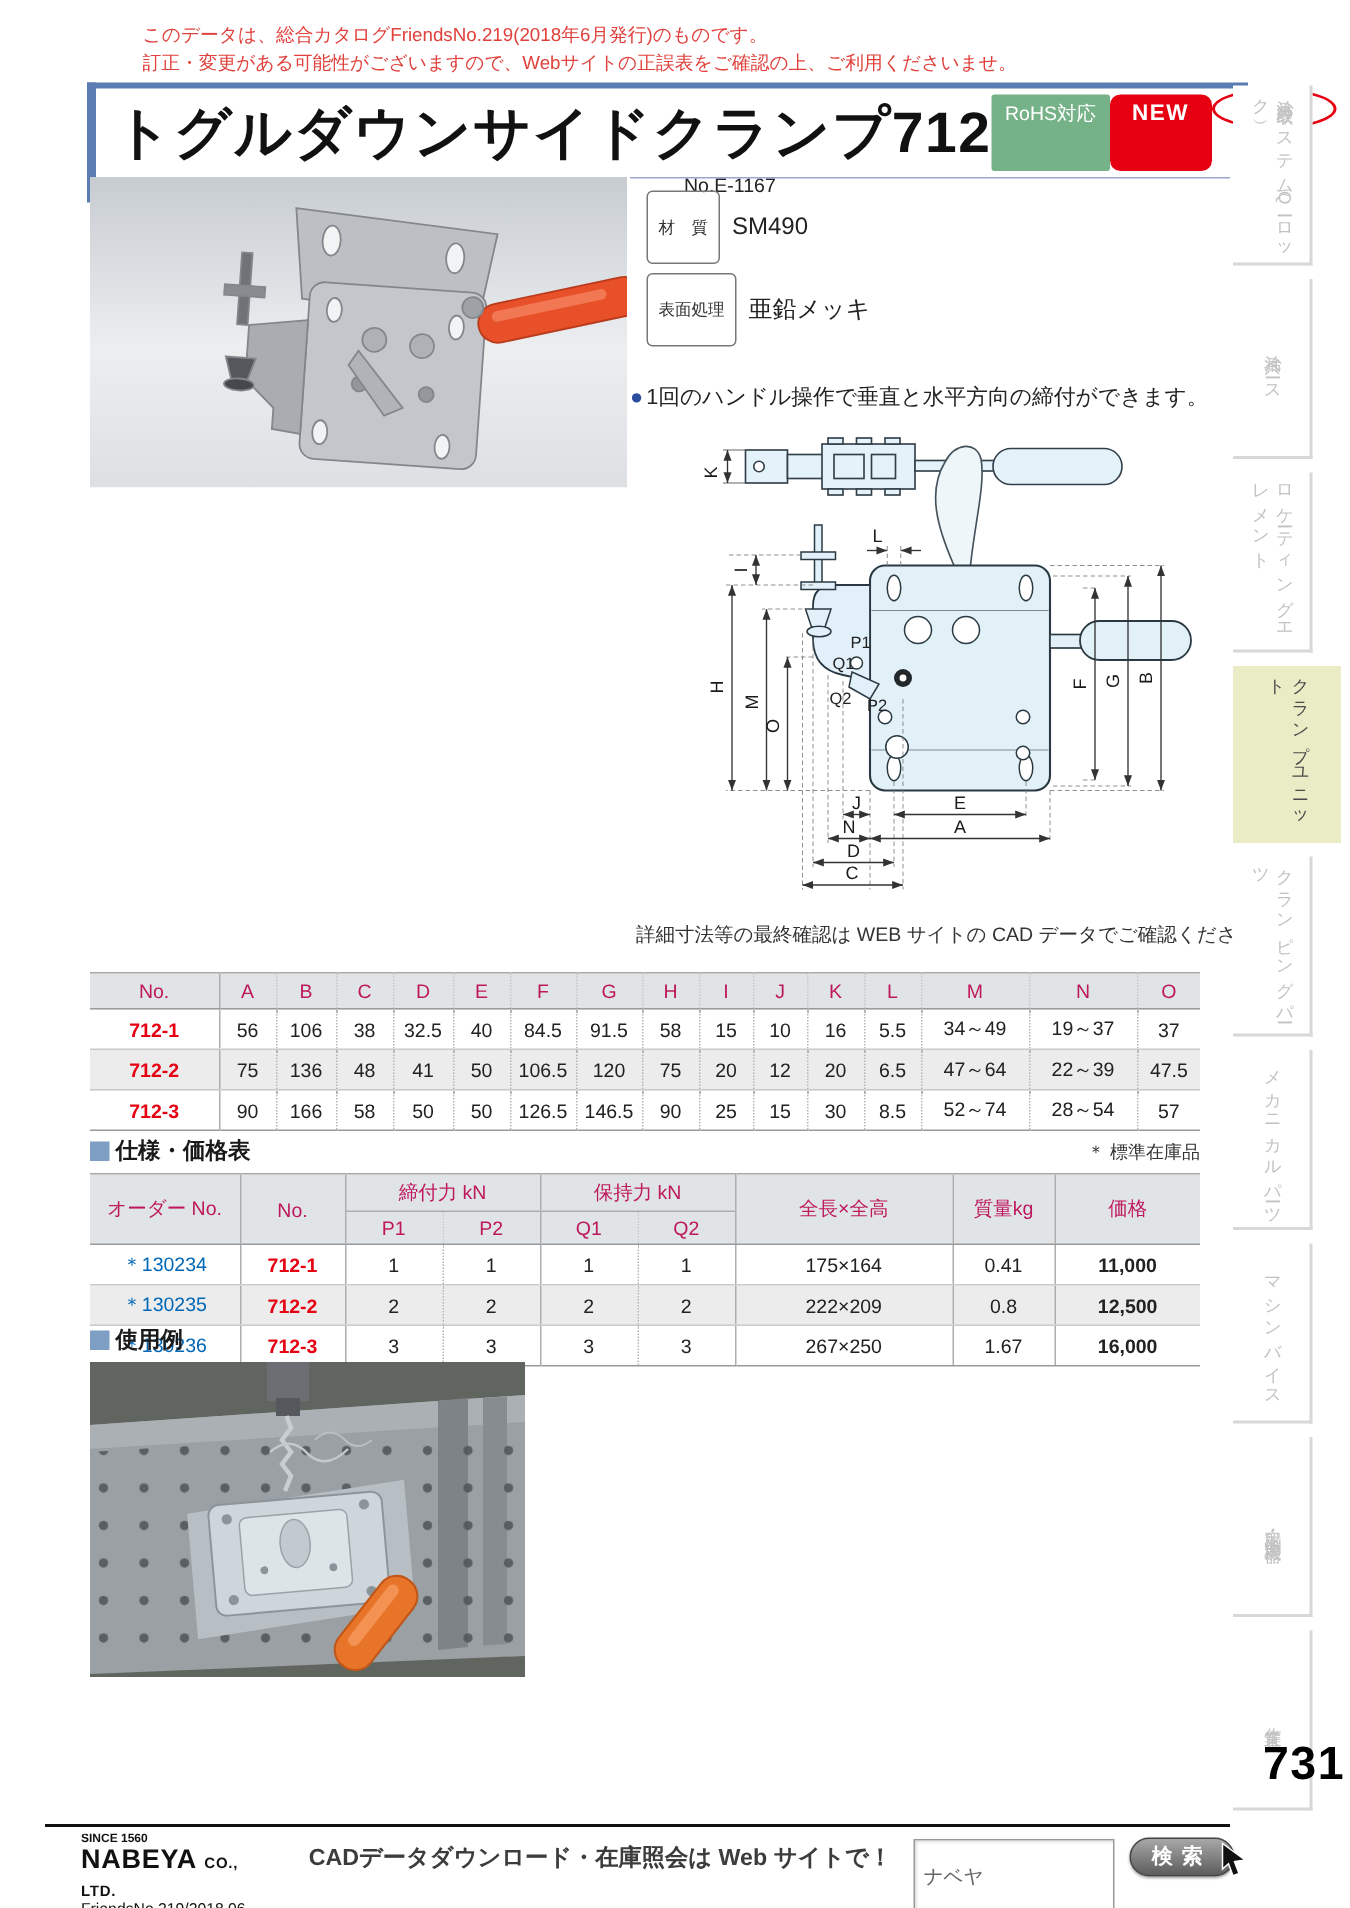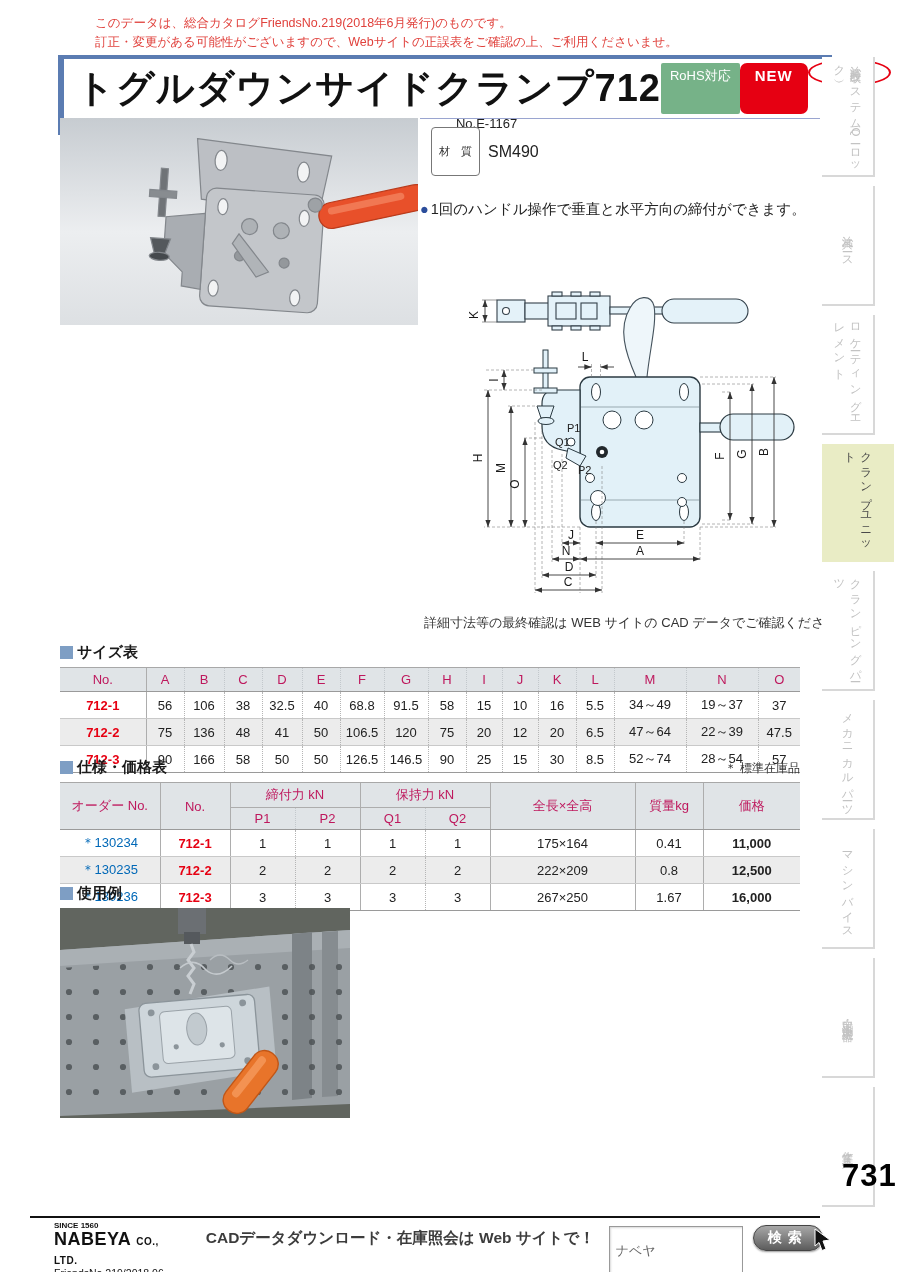--- a/index.html
+++ b/index.html
@@ -151,20 +151,24 @@
       <circle cx="192" cy="70" r="7" fill="#9ea2a6"></circle>
     </g>
   </svg>
 </div>
 
 <div class="spec-info">
   <div class="spec-row">
     <span class="spec-label">材　質</span>
     <span class="spec-value">SM490</span>
   </div>
+  <div class="spec-row">
+    <span class="spec-label">表面処理</span>
+    <span class="spec-value">亜鉛メッキ</span>
+  </div>
   <div class="feature-row">
     <span class="bullet">●</span><span>1回のハンドル操作で垂直と水平方向の締付ができます。</span>
   </div>
 </div>
 
 <div class="drawing">
   <svg viewBox="0 0 360 330" width="360" height="330">
     <defs>
       <marker id="arr" markerWidth="9" markerHeight="8" refX="8" refY="3" orient="auto-start-reverse">
         <path d="M0,0 L8,3 L0,6 Z" fill="#333"></path>
@@ -284,24 +288,20 @@
     <text x="126" y="275" font-size="12" fill="#1a1a1a" text-anchor="middle">N</text>
     <line x1="102" y1="295" x2="156" y2="295" stroke="#333" stroke-width="0.9" marker-start="url(#arr)" marker-end="url(#arr)"></line>
     <text x="129" y="291" font-size="12" fill="#1a1a1a" text-anchor="middle">D</text>
     <line x1="95" y1="310" x2="162" y2="310" stroke="#333" stroke-width="0.9" marker-start="url(#arr)" marker-end="url(#arr)"></line>
     <text x="128" y="306" font-size="12" fill="#1a1a1a" text-anchor="middle">C</text>
   </svg>
 </div>
 <div class="drawing-note">詳細寸法等の最終確認は WEB サイトの CAD データでご確認ください。</div>
 
 <div class="size-section">
-  <div class="section-header">
-    <span class="section-marker"></span>
-    <span>サイズ表</span>
-  </div>
   <table class="tbl">
     <colgroup>
       <col style="width:86px">
         <col style="width:38px">
         <col style="width:40px">
         <col style="width:38px">
         <col style="width:40px">
       <col style="width:38px">
         <col style="width:44px">
         <col style="width:44px">
@@ -333,21 +333,21 @@
       <th>N</th>
           <th>O</th>
     </tr>
     <tr>
       <td class="cell-red">712-1</td>
       <td class="sol">56</td>
           <td>106</td>
       <td>38</td>
           <td>32.5</td>
       <td>40</td>
-          <td>68.8</td>
+          <td>84.5</td>
       <td>91.5</td>
           <td>58</td>
       <td>15</td>
           <td>10</td>
       <td>16</td>
           <td>5.5</td>
       <td>34～49</td>
           <td>19～37</td>
       <td>37</td>
     </tr>

